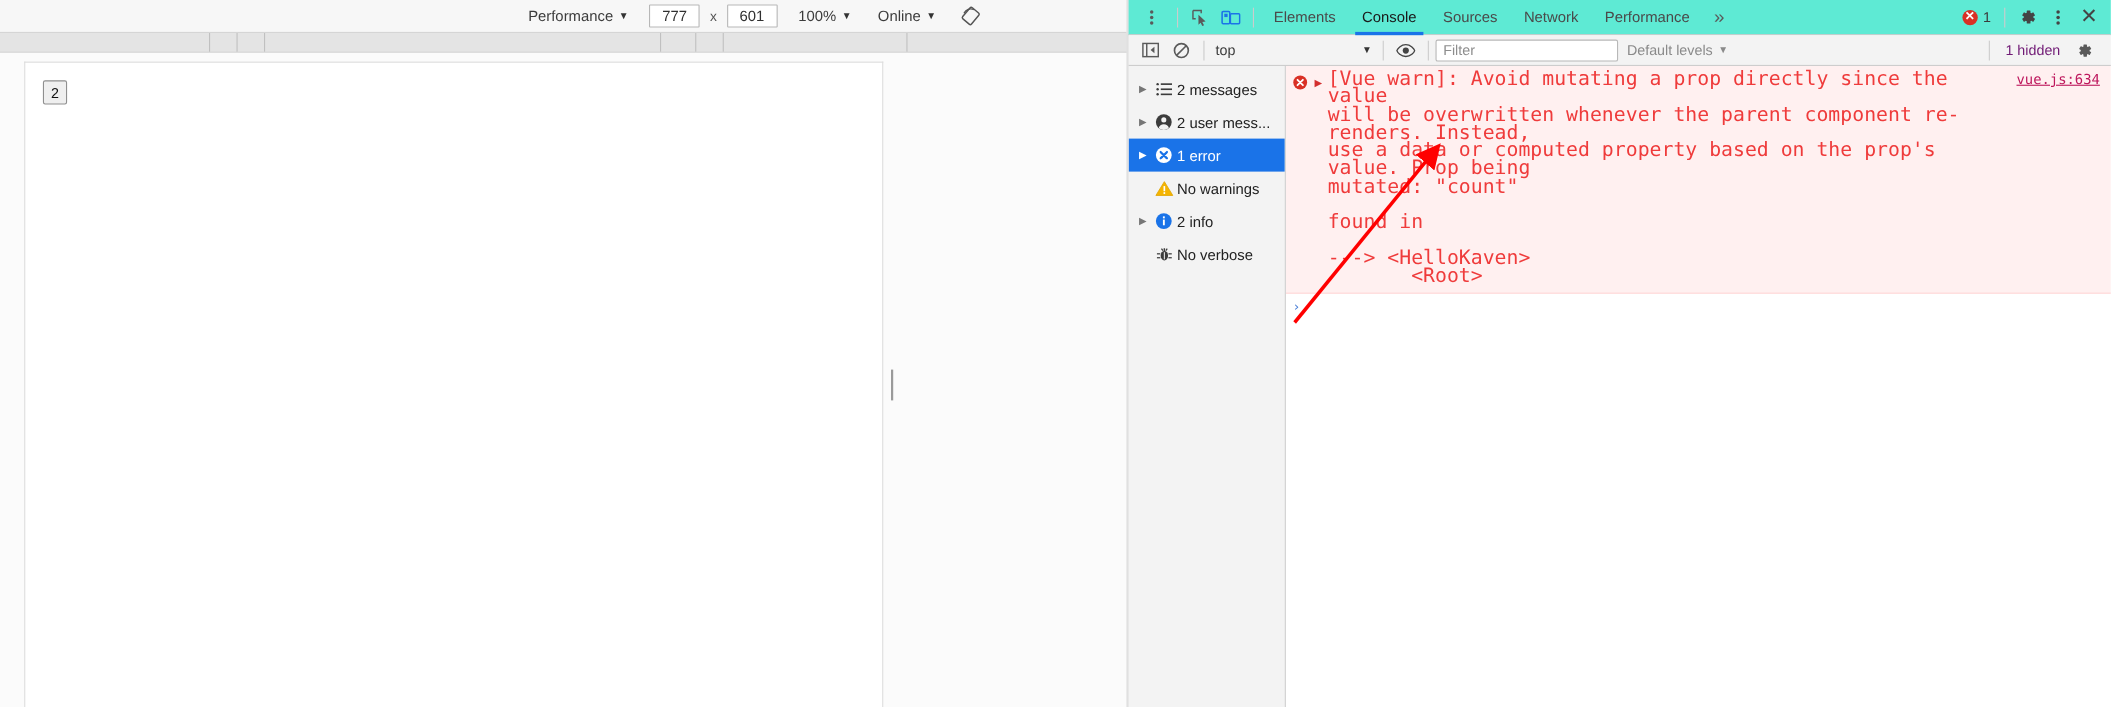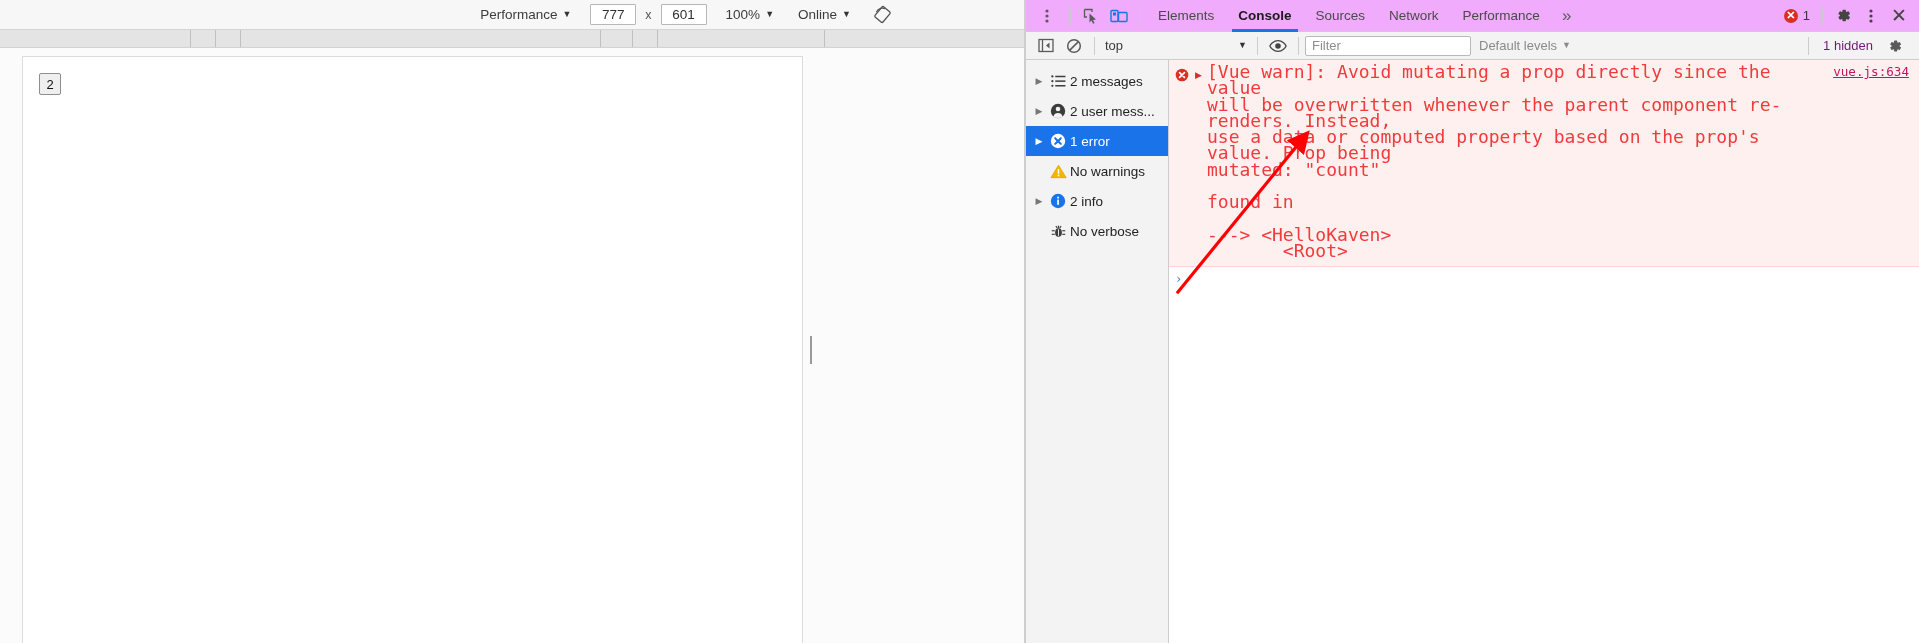--- a/index.html
+++ b/index.html
@@ -93,39 +93,39 @@
 
   
   .devtools {
     width: 894px; height: 643px;
     display: flex; flex-direction: column;
     background: #fff;
     border-left: 1px solid #cfcfcf;
   }
   .dt-tabbar {
     height: 32px; min-height: 32px;
-    background: #f0abfc;
+    background: #5eead4;
     border-bottom: 1px solid #cdcdcd;
     display: flex; align-items: center;
     padding-left: 4px;
   }
   .icon-btn {
     width: 28px; height: 26px;
     display: flex; align-items: center; justify-content: center;
     cursor: pointer; flex-shrink: 0;
   }
   .vsep { width:1px; height:18px; background:#ccc; margin: 0 6px; flex-shrink:0; }
   .tab {
     height: 32px; padding: 0 12px;
     display: flex; align-items: center;
     font-size: 13.5px; color: #4a4a4a;
     cursor: pointer; white-space: nowrap;
     position: relative;
   }
-  .tab.active { color: #1a1a1a; font-weight: bold; }
+  .tab.active { color: #1a1a1a; }
   .tab.active::after {
     content:""; position:absolute; left:6px; right:6px; bottom:0; height:3px; background:#1a73e8;
   }
   .tab-more { font-size: 17px; color: #5a5a5a; padding: 0 10px; cursor:pointer; line-height: 1; }
   .tabbar-spacer { flex: 1; }
   .err-badge {
     display: flex; align-items: center; gap: 5px;
     font-size: 13px; color: #3a3a3a; padding: 0 6px; cursor: pointer;
   }
   .err-dot {

